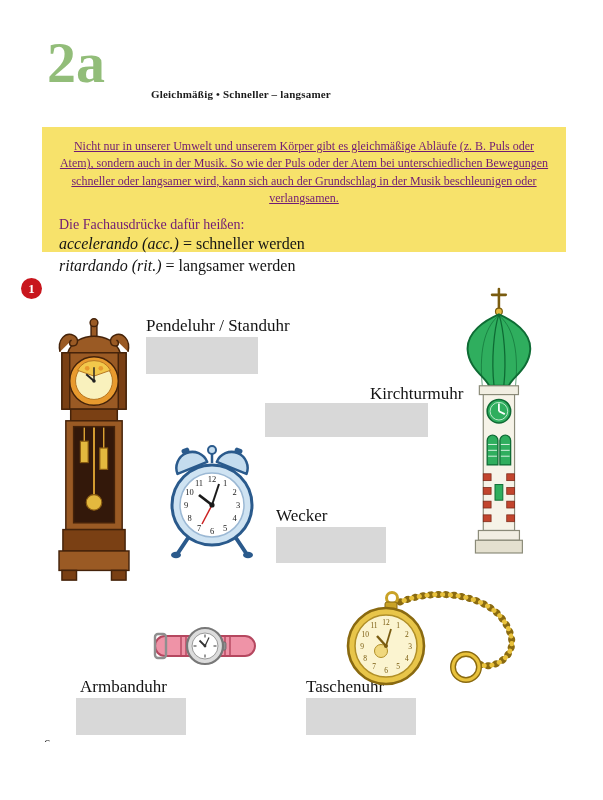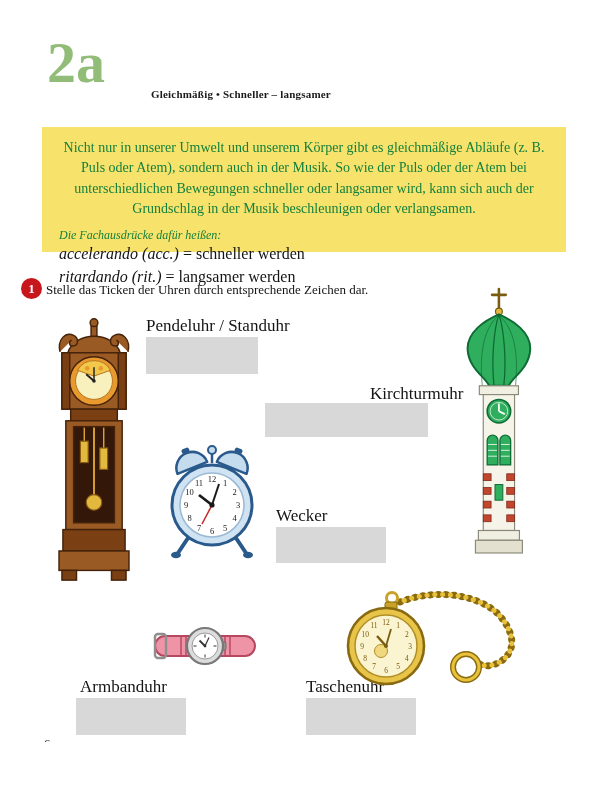--- a/index.html
+++ b/index.html
@@ -7,22 +7,22 @@
   body { font-family:"Liberation Serif", serif; }
   .page { position:relative; width:603px; height:742px; background:#ffffff; overflow:hidden; }
 
   .lesson-number { position:absolute; left:47px; top:34px; font-size:58px; line-height:1;
                    font-weight:bold; color:#92bd79; }
   .title { position:absolute; left:151px; top:88px; font-size:11px; font-weight:bold;
            color:#1a1a1a; letter-spacing:.2px; }
 
   .info-box { position:absolute; left:42px; top:127px; width:524px; height:125px;
               background:#f7e26b; padding:11px 17px 10px; }
-  .info-paragraph { font-size:14px; line-height:1.45; text-align:center; color:#15803d; }
-  .info-intro { font-size:12px; margin-top:9px; color:#15803d;font-style:italic; }
+  .info-paragraph { font-size:12px; line-height:1.45; text-align:center; color:#701a75;text-decoration:underline; }
+  .info-intro { font-size:14px; margin-top:9px; color:#701a75; }
   .term-line { font-size:16px; line-height:1.4; color:#141414; }
 
   .exercise-badge { position:absolute; left:21px; top:278px; width:21px; height:21px;
                     background:#c8161d; border-radius:50%; color:#ffffff; font-weight:bold;
                     font-size:13px; display:flex; align-items:center; justify-content:center; }
   .instruction { position:absolute; left:46px; top:282px; font-size:13px; color:#141414; }
 
   .clock-label { position:absolute; font-size:17px; color:#141414; }
   .answer-box { position:absolute; background:#d8d8d8; }
   .illu { position:absolute; }
@@ -39,21 +39,20 @@
   <div class="info-box">
     <p class="info-paragraph">Nicht nur in unserer Umwelt und unserem Körper gibt es gleichmäßige Abläufe (z. B. Puls oder Atem), sondern auch in der Musik. So wie der Puls oder der Atem bei unterschiedlichen Bewegungen schneller oder langsamer wird, kann sich auch der Grundschlag in der Musik beschleunigen oder verlangsamen.</p>
     <p class="info-intro">Die Fachausdrücke dafür heißen:</p>
     <p class="term-line"><i>accelerando (acc.)</i> <span>= schneller werden</span></p>
     <p class="term-line"><i>ritardando (rit.)</i> <span>= langsamer werden</span></p>
   </div>
 
   <div class="exercise-badge">
     <span>1</span>
   </div>
-  <p class="instruction">Stelle das Ticken der Uhren durch entsprechende Zeichen dar.</p>
 
   <div class="clock-label" style="left:146px;top:316px">Pendeluhr / Standuhr</div>
   <div class="clock-label" style="left:370px;top:384px">Kirchturmuhr</div>
   <div class="clock-label" style="left:276px;top:506px">Wecker</div>
   <div class="clock-label" style="left:80px;top:677px">Armbanduhr</div>
   <div class="clock-label" style="left:306px;top:677px">Taschenuhr</div>
 
   <div class="answer-box" style="left:146px;top:337px;width:112px;height:37px"></div>
   <div class="answer-box" style="left:265px;top:403px;width:163px;height:34px"></div>
   <div class="answer-box" style="left:276px;top:527px;width:110px;height:36px"></div>

